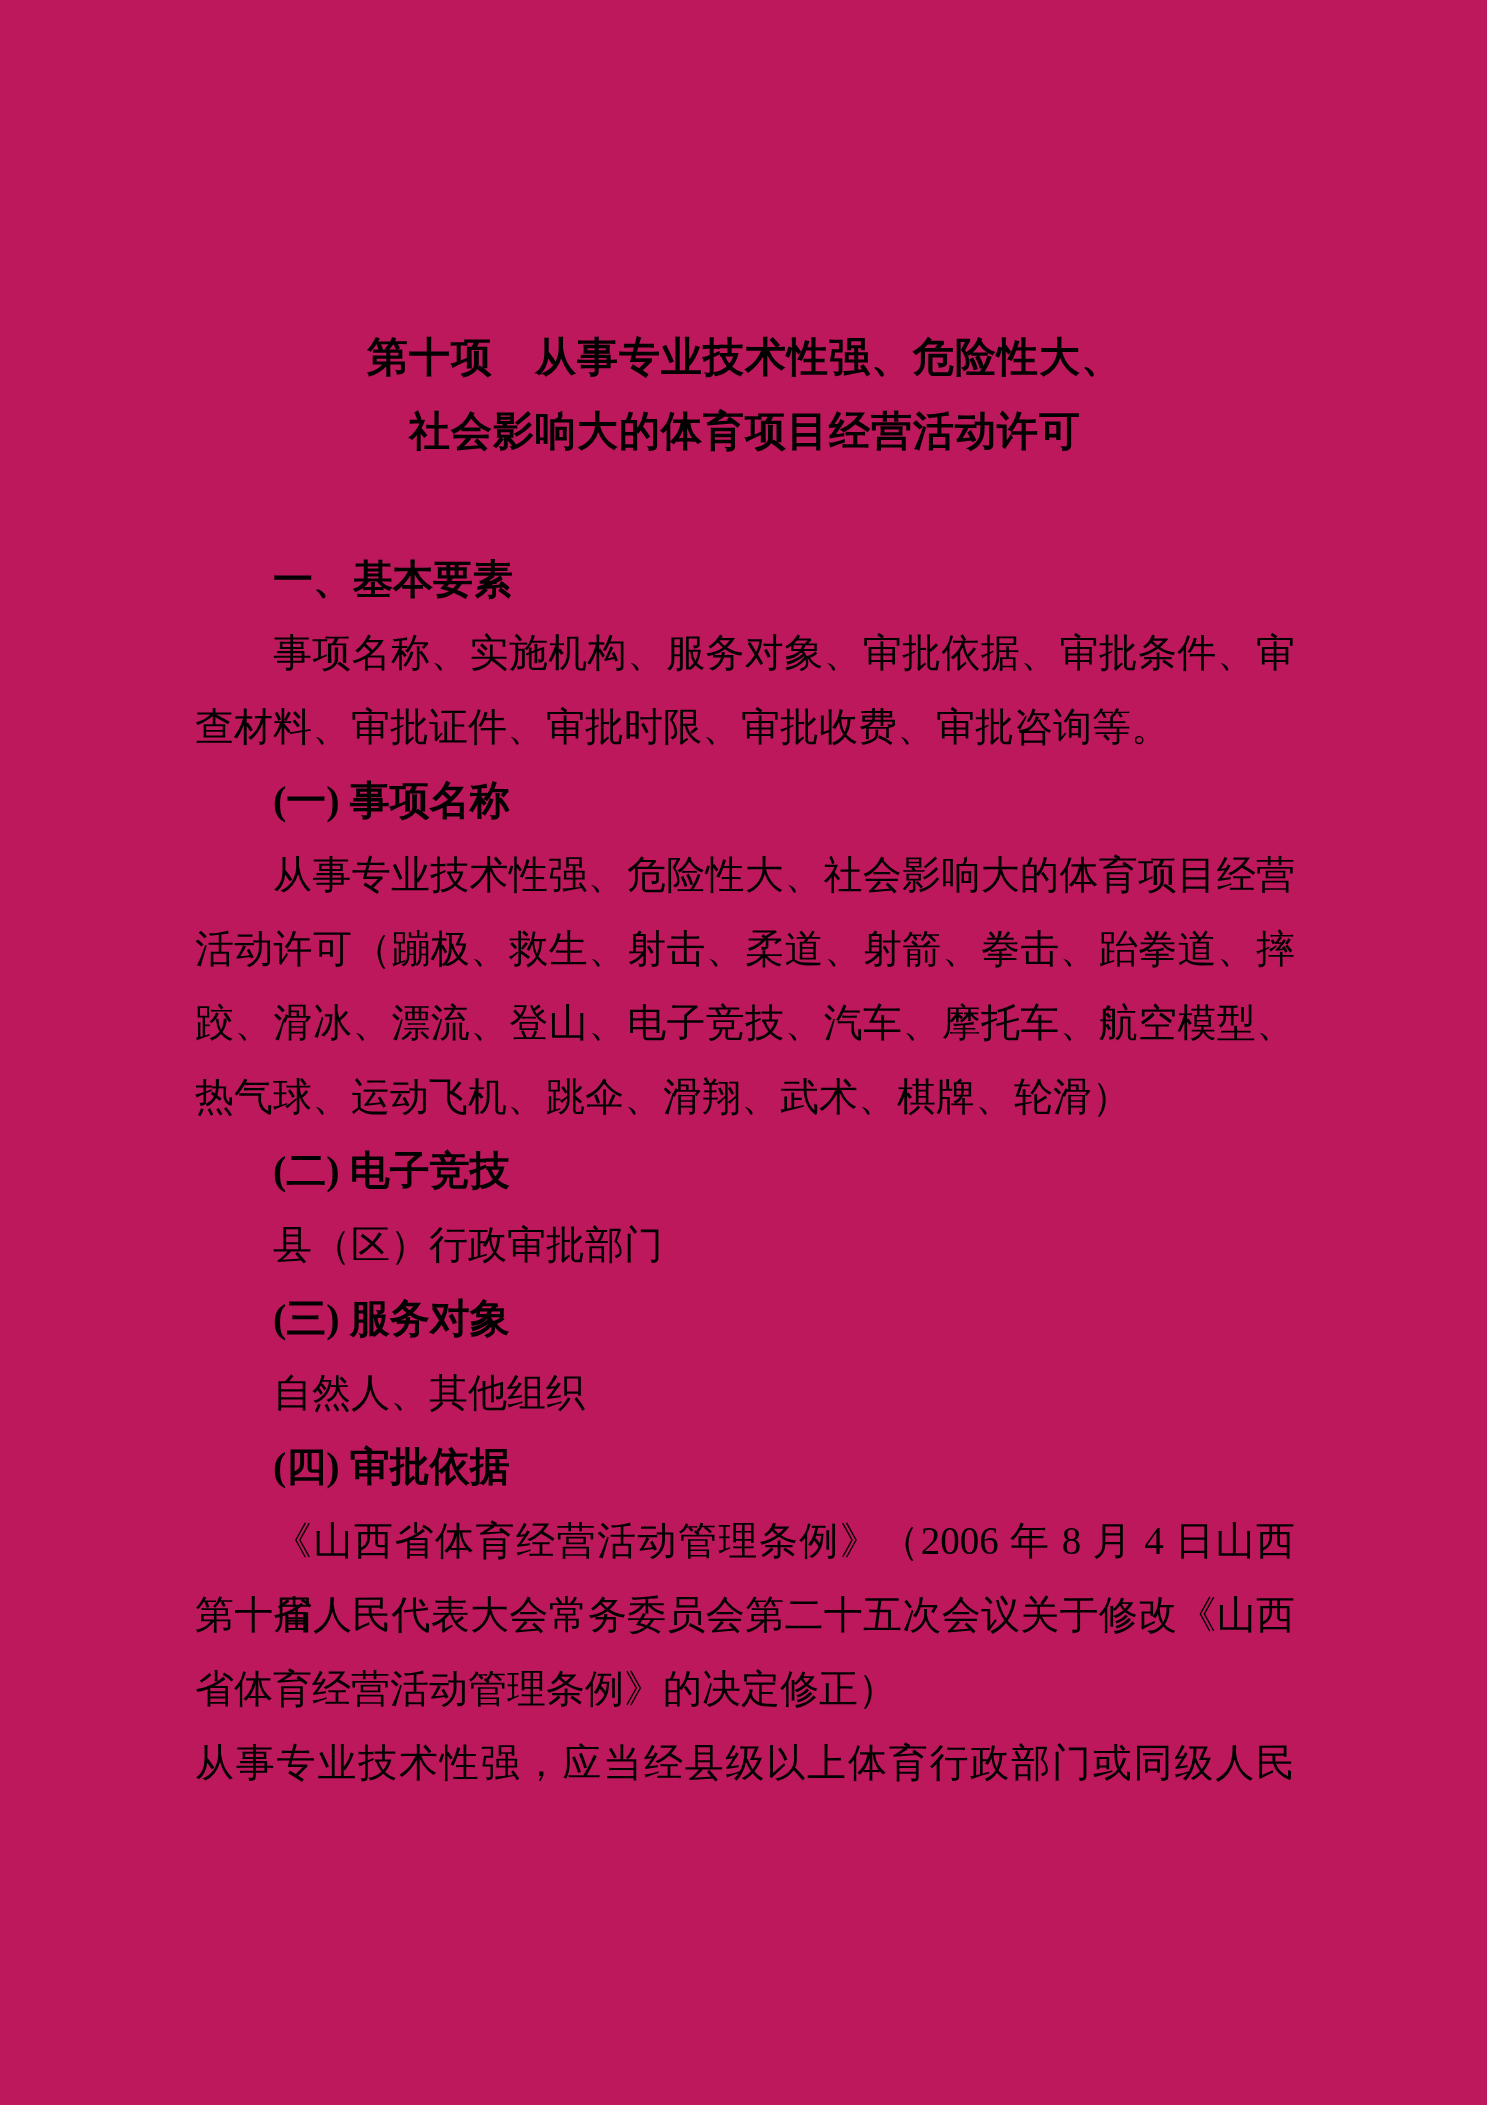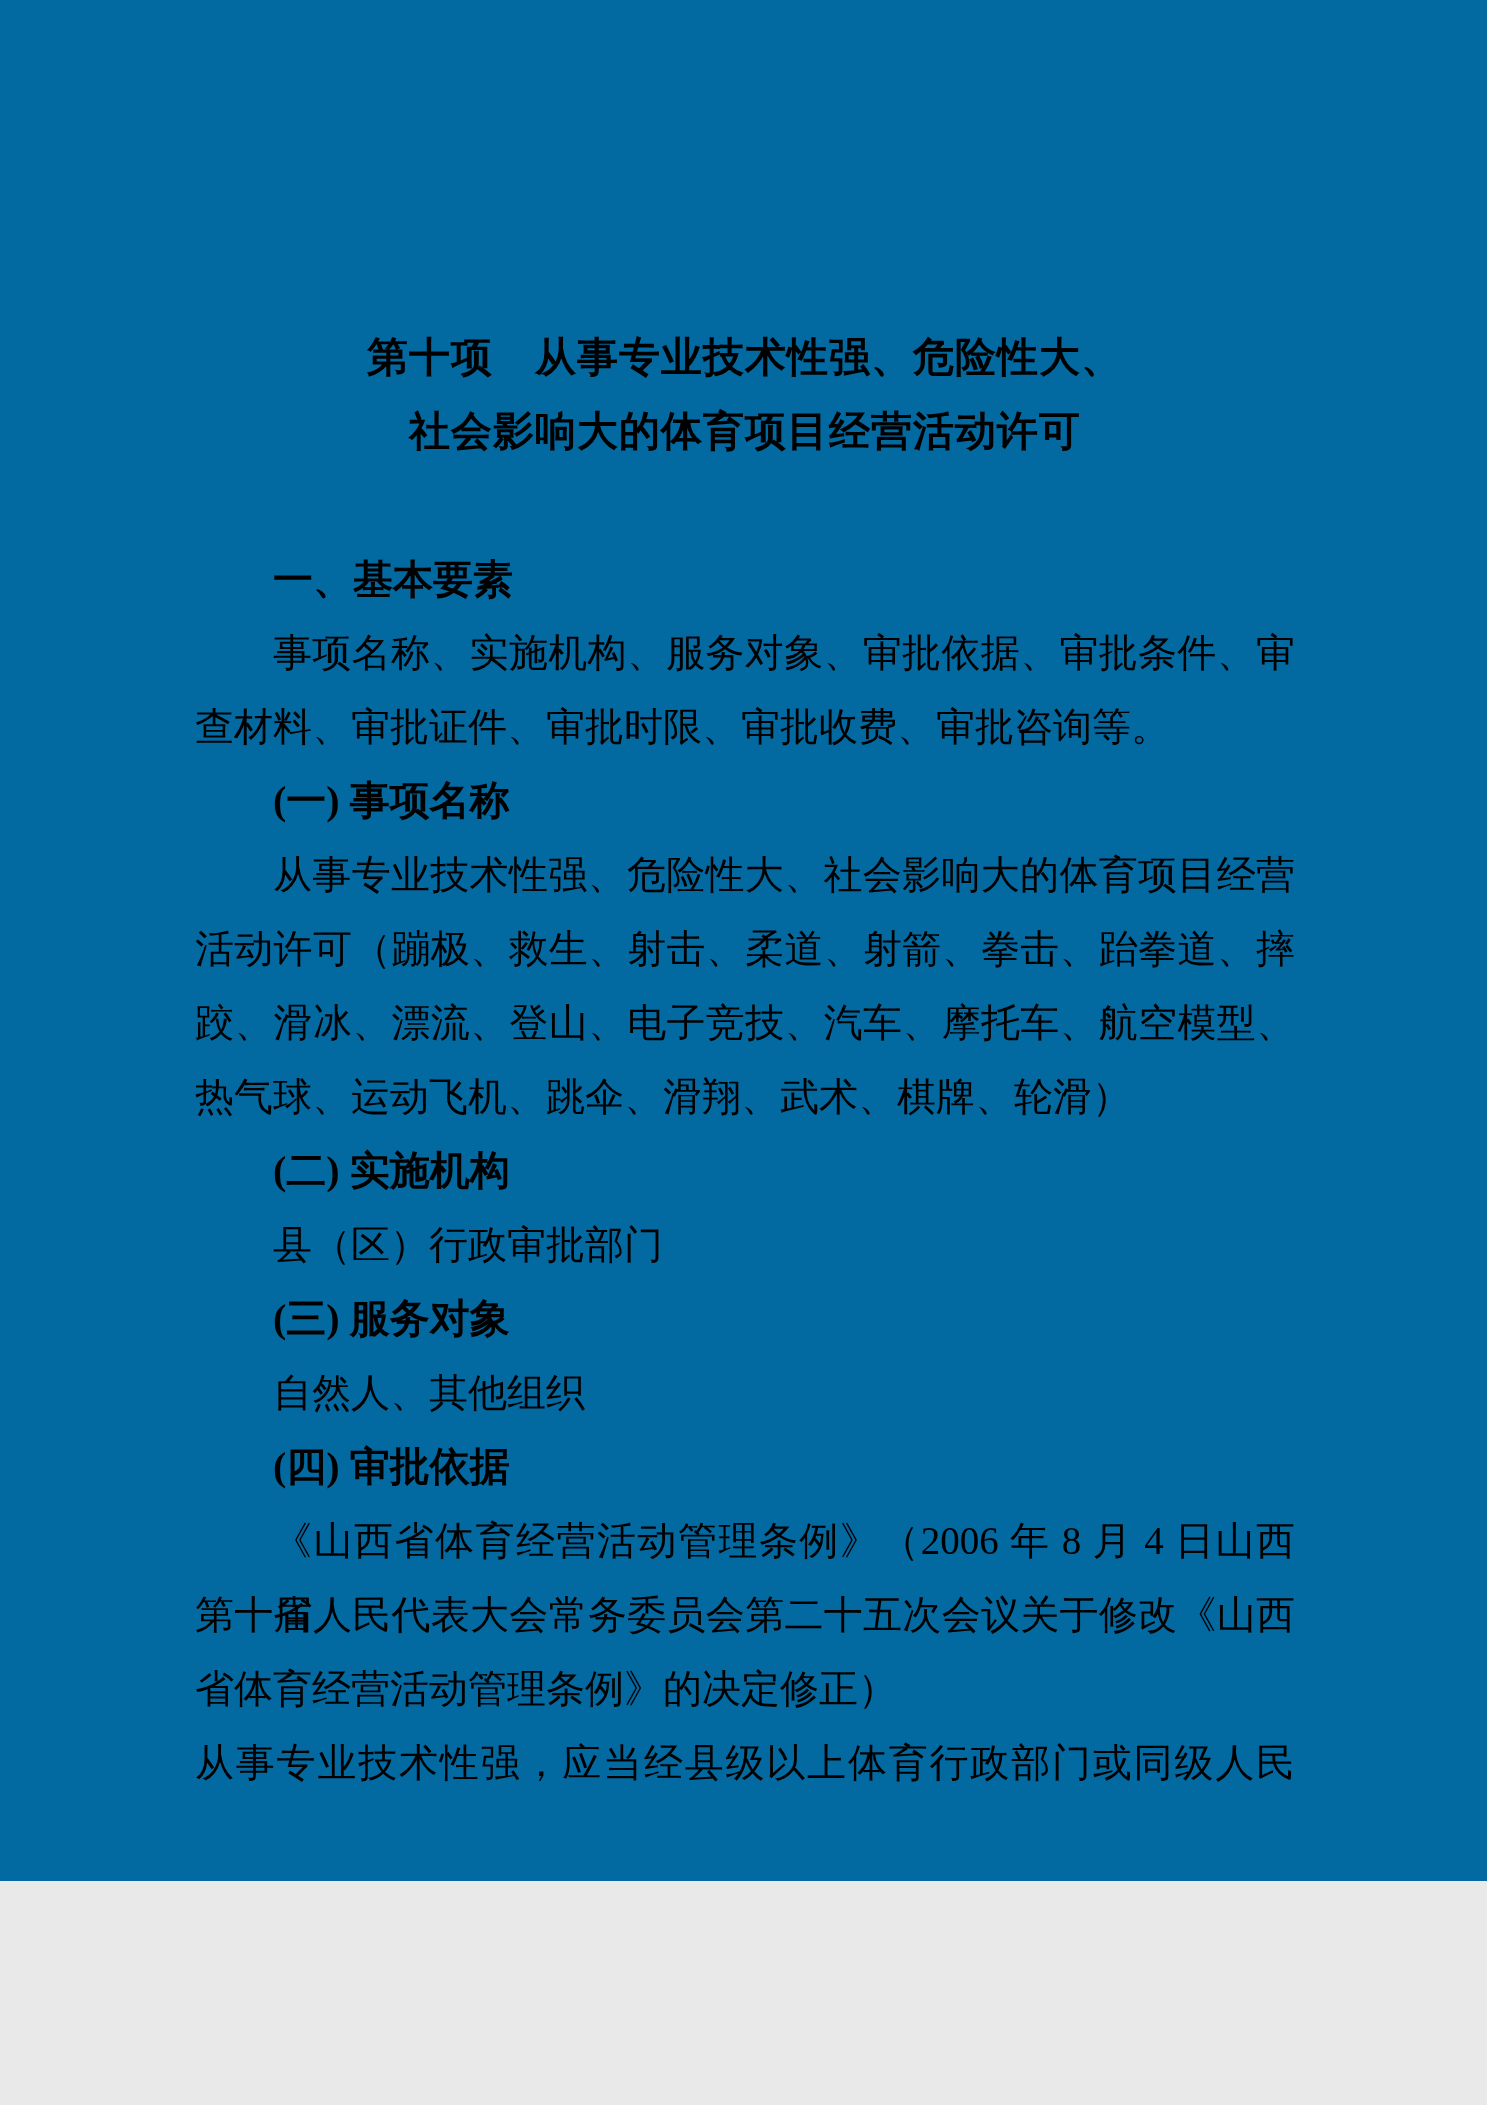--- a/index.html
+++ b/index.html
@@ -3,23 +3,23 @@
 <meta charset="utf-8">
 <style>
   html, body {
     margin: 0;
     padding: 0;
     background: #e9e9e9;
   }
   .page {
     position: relative;
     width: 1487px;
-    height: 1881px;
+    height: 2105px;
     margin: 0 auto;
-    background: #0369a1;
+    background: #be185d;
     color: #000000;
     overflow: hidden;
   }
   .content {
     position: absolute;
     left: 195px;
     top: 320px;
     width: 1100px;
   }
   .line {
@@ -92,21 +92,21 @@
     <div class="line h1 indent">一、基本要素</div>
     <div class="line indent stretch">事项名称、实施机构、服务对象、审批依据、审批条件、审</div>
     <div class="line">查材料、审批证件、审批时限、审批收费、审批咨询等。</div>
 
     <div class="line h2 indent">(一) 事项名称</div>
     <div class="line indent stretch">从事专业技术性强、危险性大、社会影响大的体育项目经营</div>
     <div class="line stretch">活动许可（蹦极、救生、射击、柔道、射箭、拳击、跆拳道、摔</div>
     <div class="line stretch">跤、滑冰、漂流、登山、电子竞技、汽车、摩托车、航空模型、</div>
     <div class="line">热气球、运动飞机、跳伞、滑翔、武术、棋牌、轮滑）</div>
 
-    <div class="line h2 indent">(二) 实施机构</div>
+    <div class="line h2 indent">(二) 电子竞技</div>
     <div class="line indent">县（区）行政审批部门</div>
 
     <div class="line h2 indent">(三) 服务对象</div>
     <div class="line indent">自然人、其他组织</div>
 
     <div class="line h2 indent">(四) 审批依据</div>
     <div class="line indent stretch">《山西省体育经营活动管理条例》（2006 年 8 月 4 日山西省</div>
     <div class="line stretch">第十届人民代表大会常务委员会第二十五次会议关于修改《山西</div>
     <div class="line">省体育经营活动管理条例》的决定修正）</div>
 

